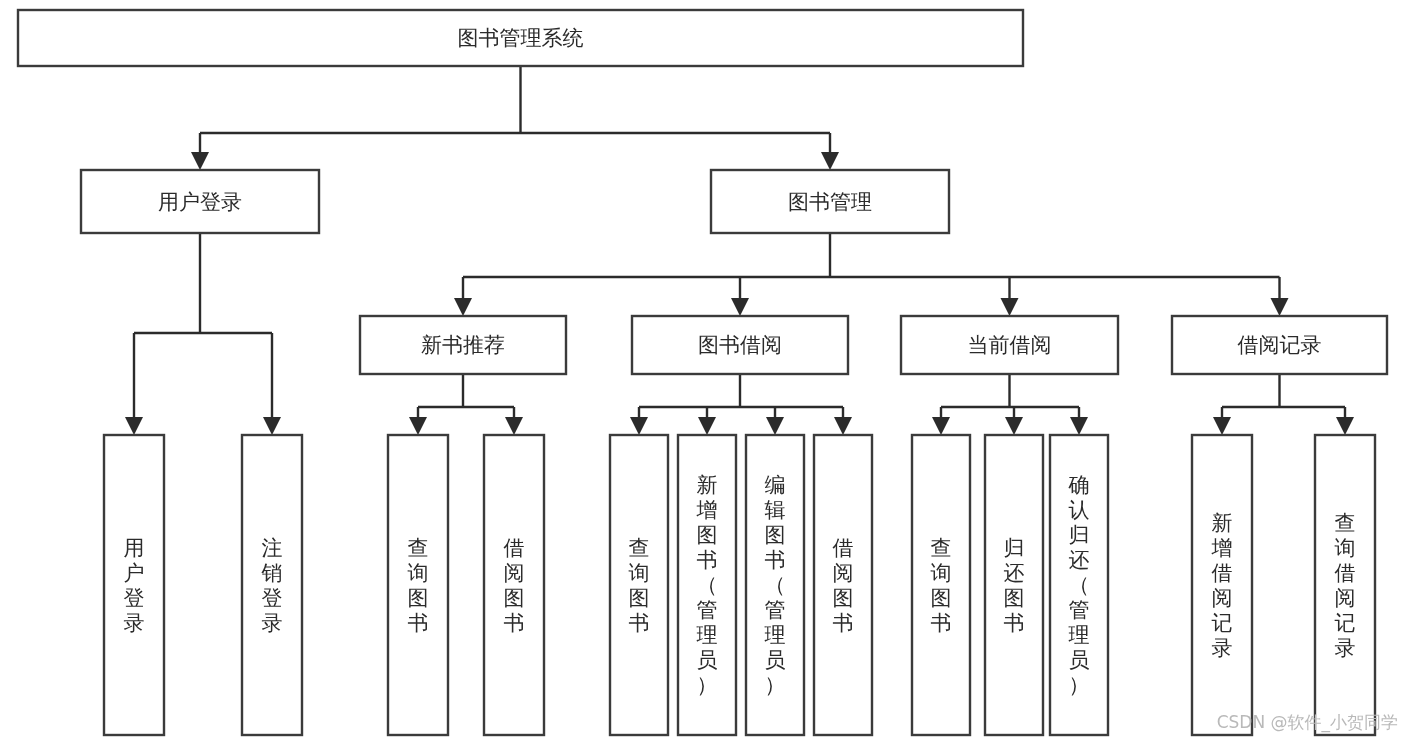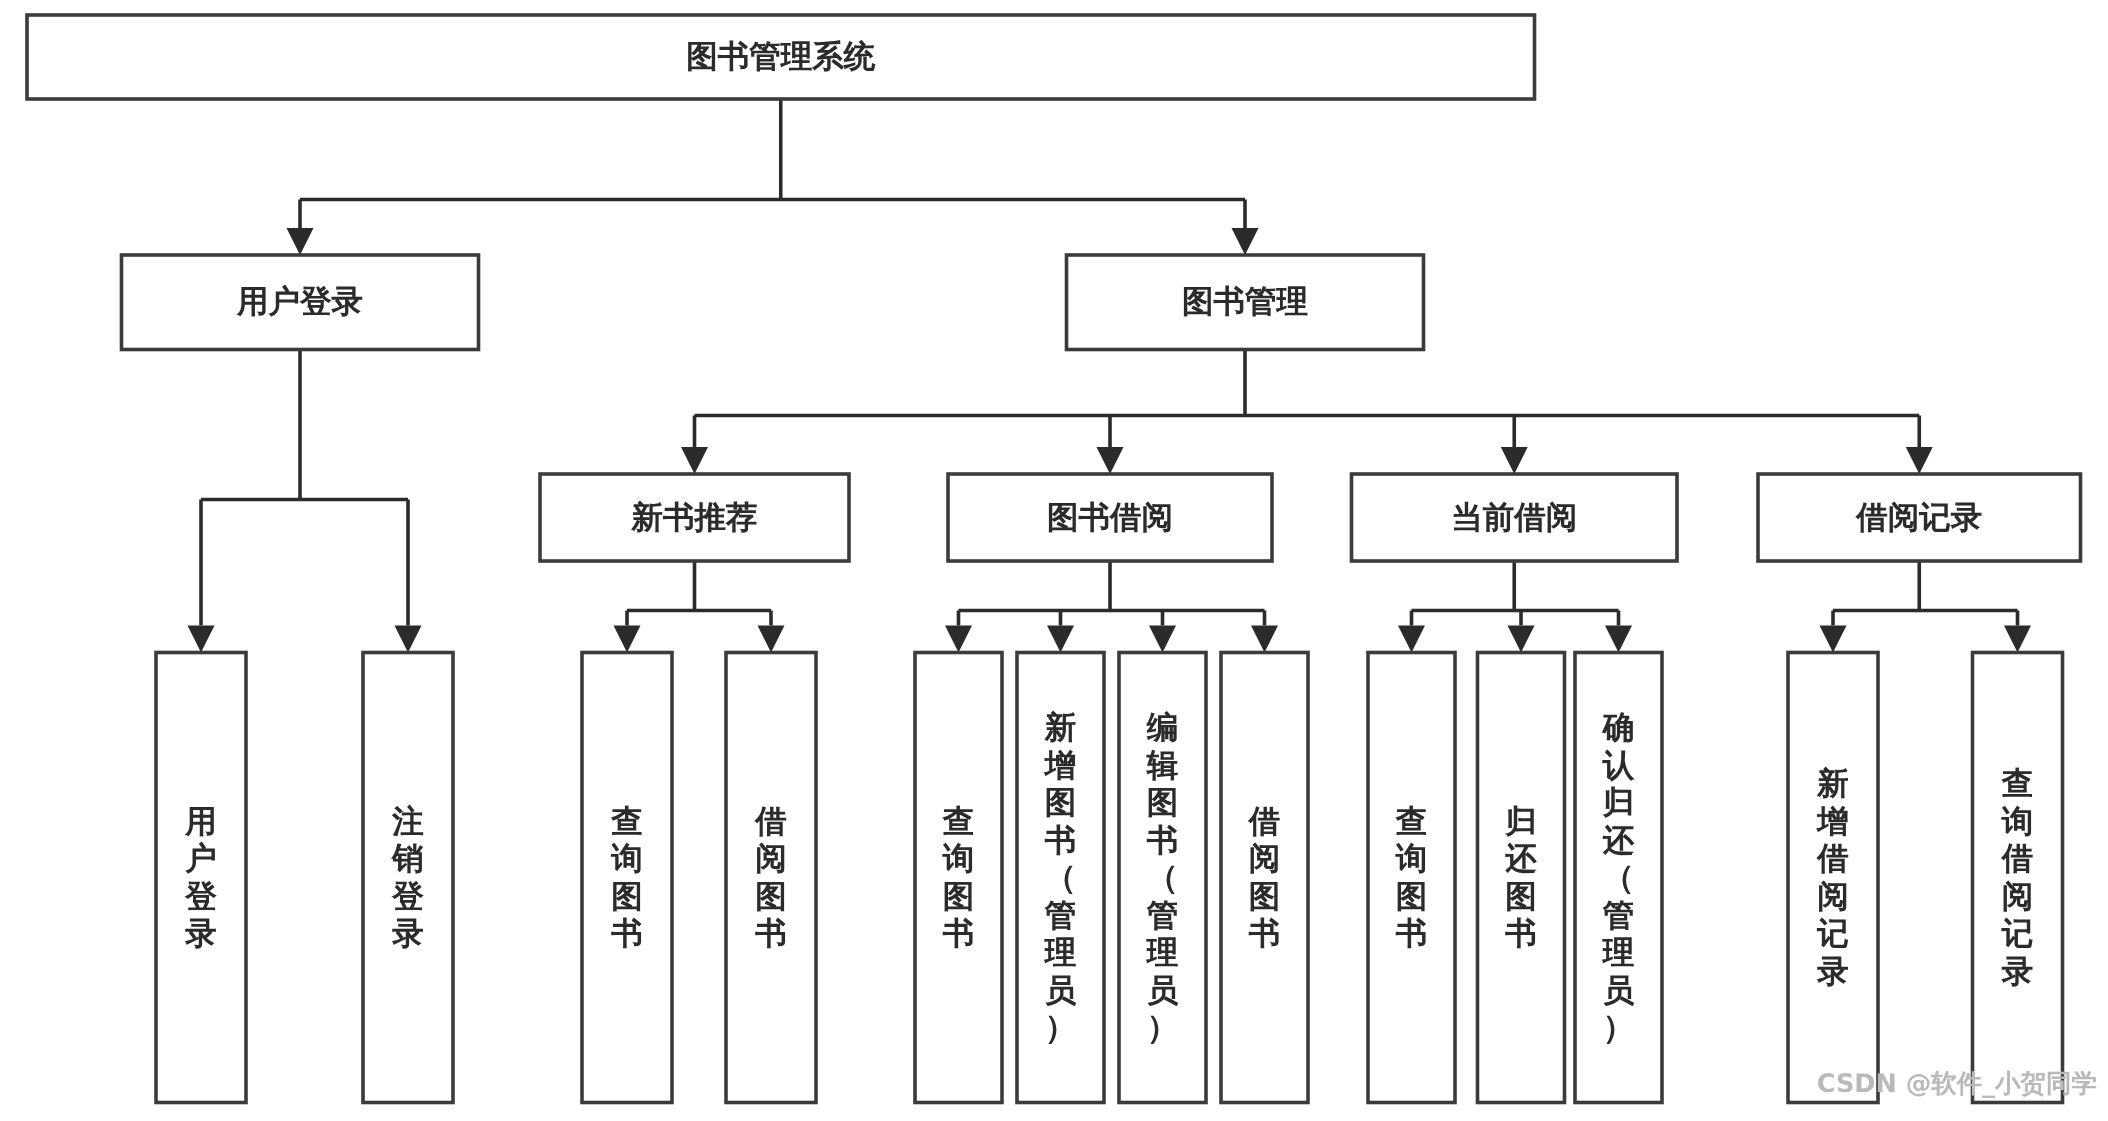--- a/index.html
+++ b/index.html
@@ -13,21 +13,20 @@
     position: relative;
     overflow: hidden;
     font-family: "DejaVu Sans", "Liberation Sans", sans-serif;
   }
   #diagram-root {
     position: absolute;
     top: 0;
     left: 0;
     width: 1366px;
     height: 747px;
-    font-weight: bold;
   }
   .node-box {
     fill: #ffffff;
     stroke: #3b3b3b;
     stroke-width: 2.4;
   }
   .node-label {
     fill: #2b2b2b;
     font-family: "DejaVu Sans", "Liberation Sans", sans-serif;
     font-size: 21px;

